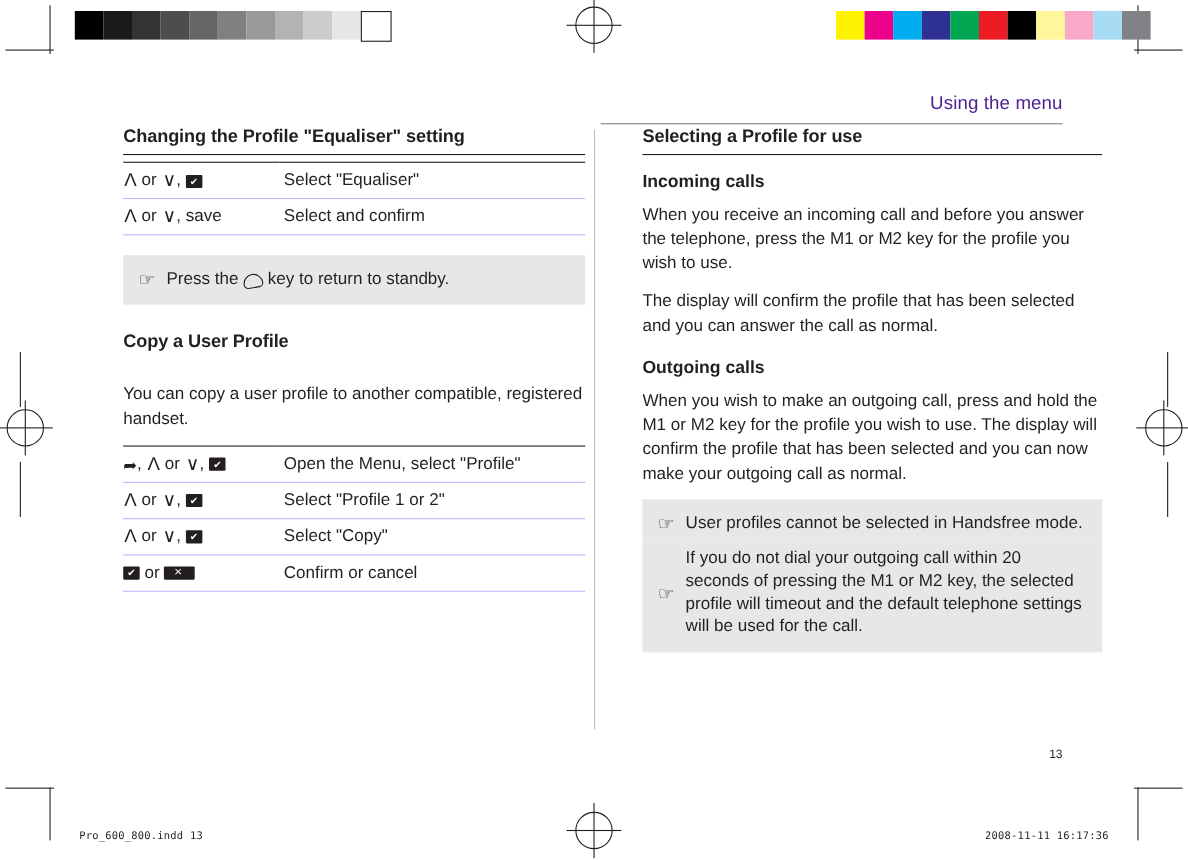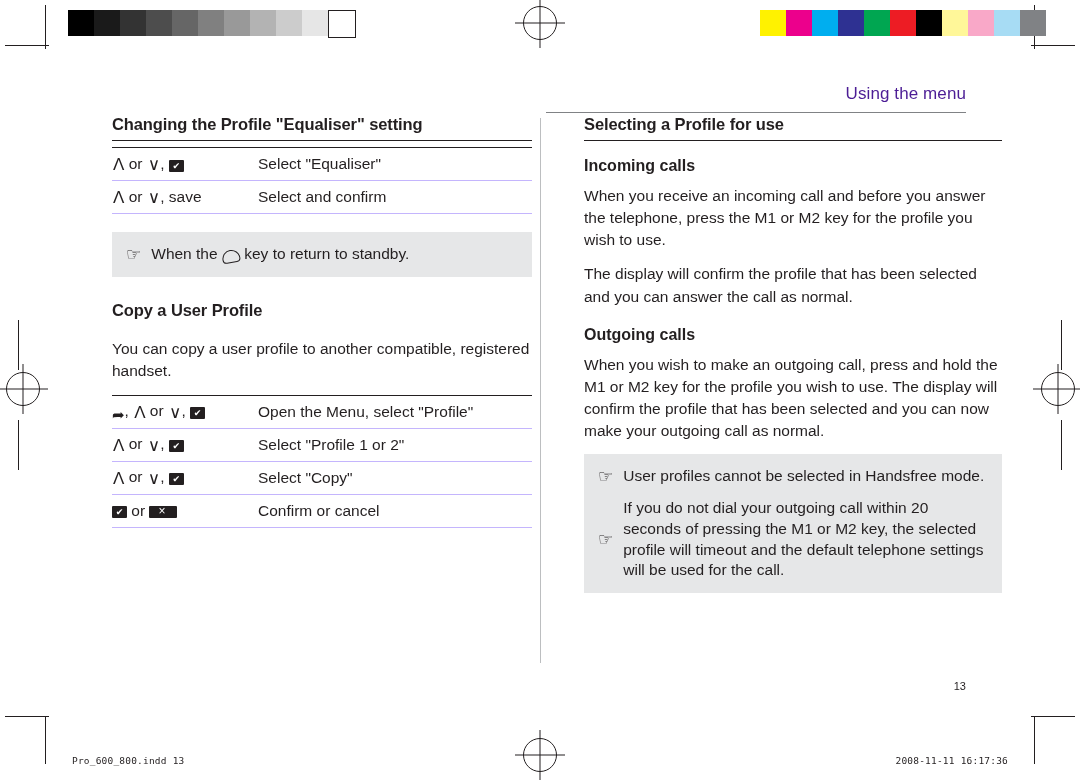--- a/index.html
+++ b/index.html
@@ -319,29 +319,29 @@
         <span class="gl gl-up">Λ</span><span> or </span><span class="gl gl-down">∨</span><span>, save</span>
       </td>
       <td class="a">Select and confirm</td>
     </tr>
   </tbody>
     </table>
 
   <div class="note" style="margin-top:18px;">
     <span class="hand hand-mid">☞</span>
     <span>
-      <span>When the</span>
+      <span>Press the</span>
       <span class="gl gl-end"></span>
       <span>key to return to standby.</span>
     </span>
   </div>
 
   <h2 class="sec" style="margin-top:24px;">Copy a User Profile</h2>
 
-  <p class="body indent" style="margin-top:18px;">You can copy a user profile to another compatible, registered handset.</p>
+  <p class="body indent" style="margin-top:28px;">You can copy a user profile to another compatible, registered handset.</p>
 
   <table class="keys">
     <tbody>
         <tr>
       <td class="k">
         <span class="gl gl-menu">➦</span><span>, </span><span class="gl gl-up">Λ</span><span> or </span><span class="gl gl-down">∨</span><span>, </span><span class="gl gl-ok"></span>
       </td>
       <td class="a">Open the Menu, select "Profile"</td>
     </tr>
     <tr>

